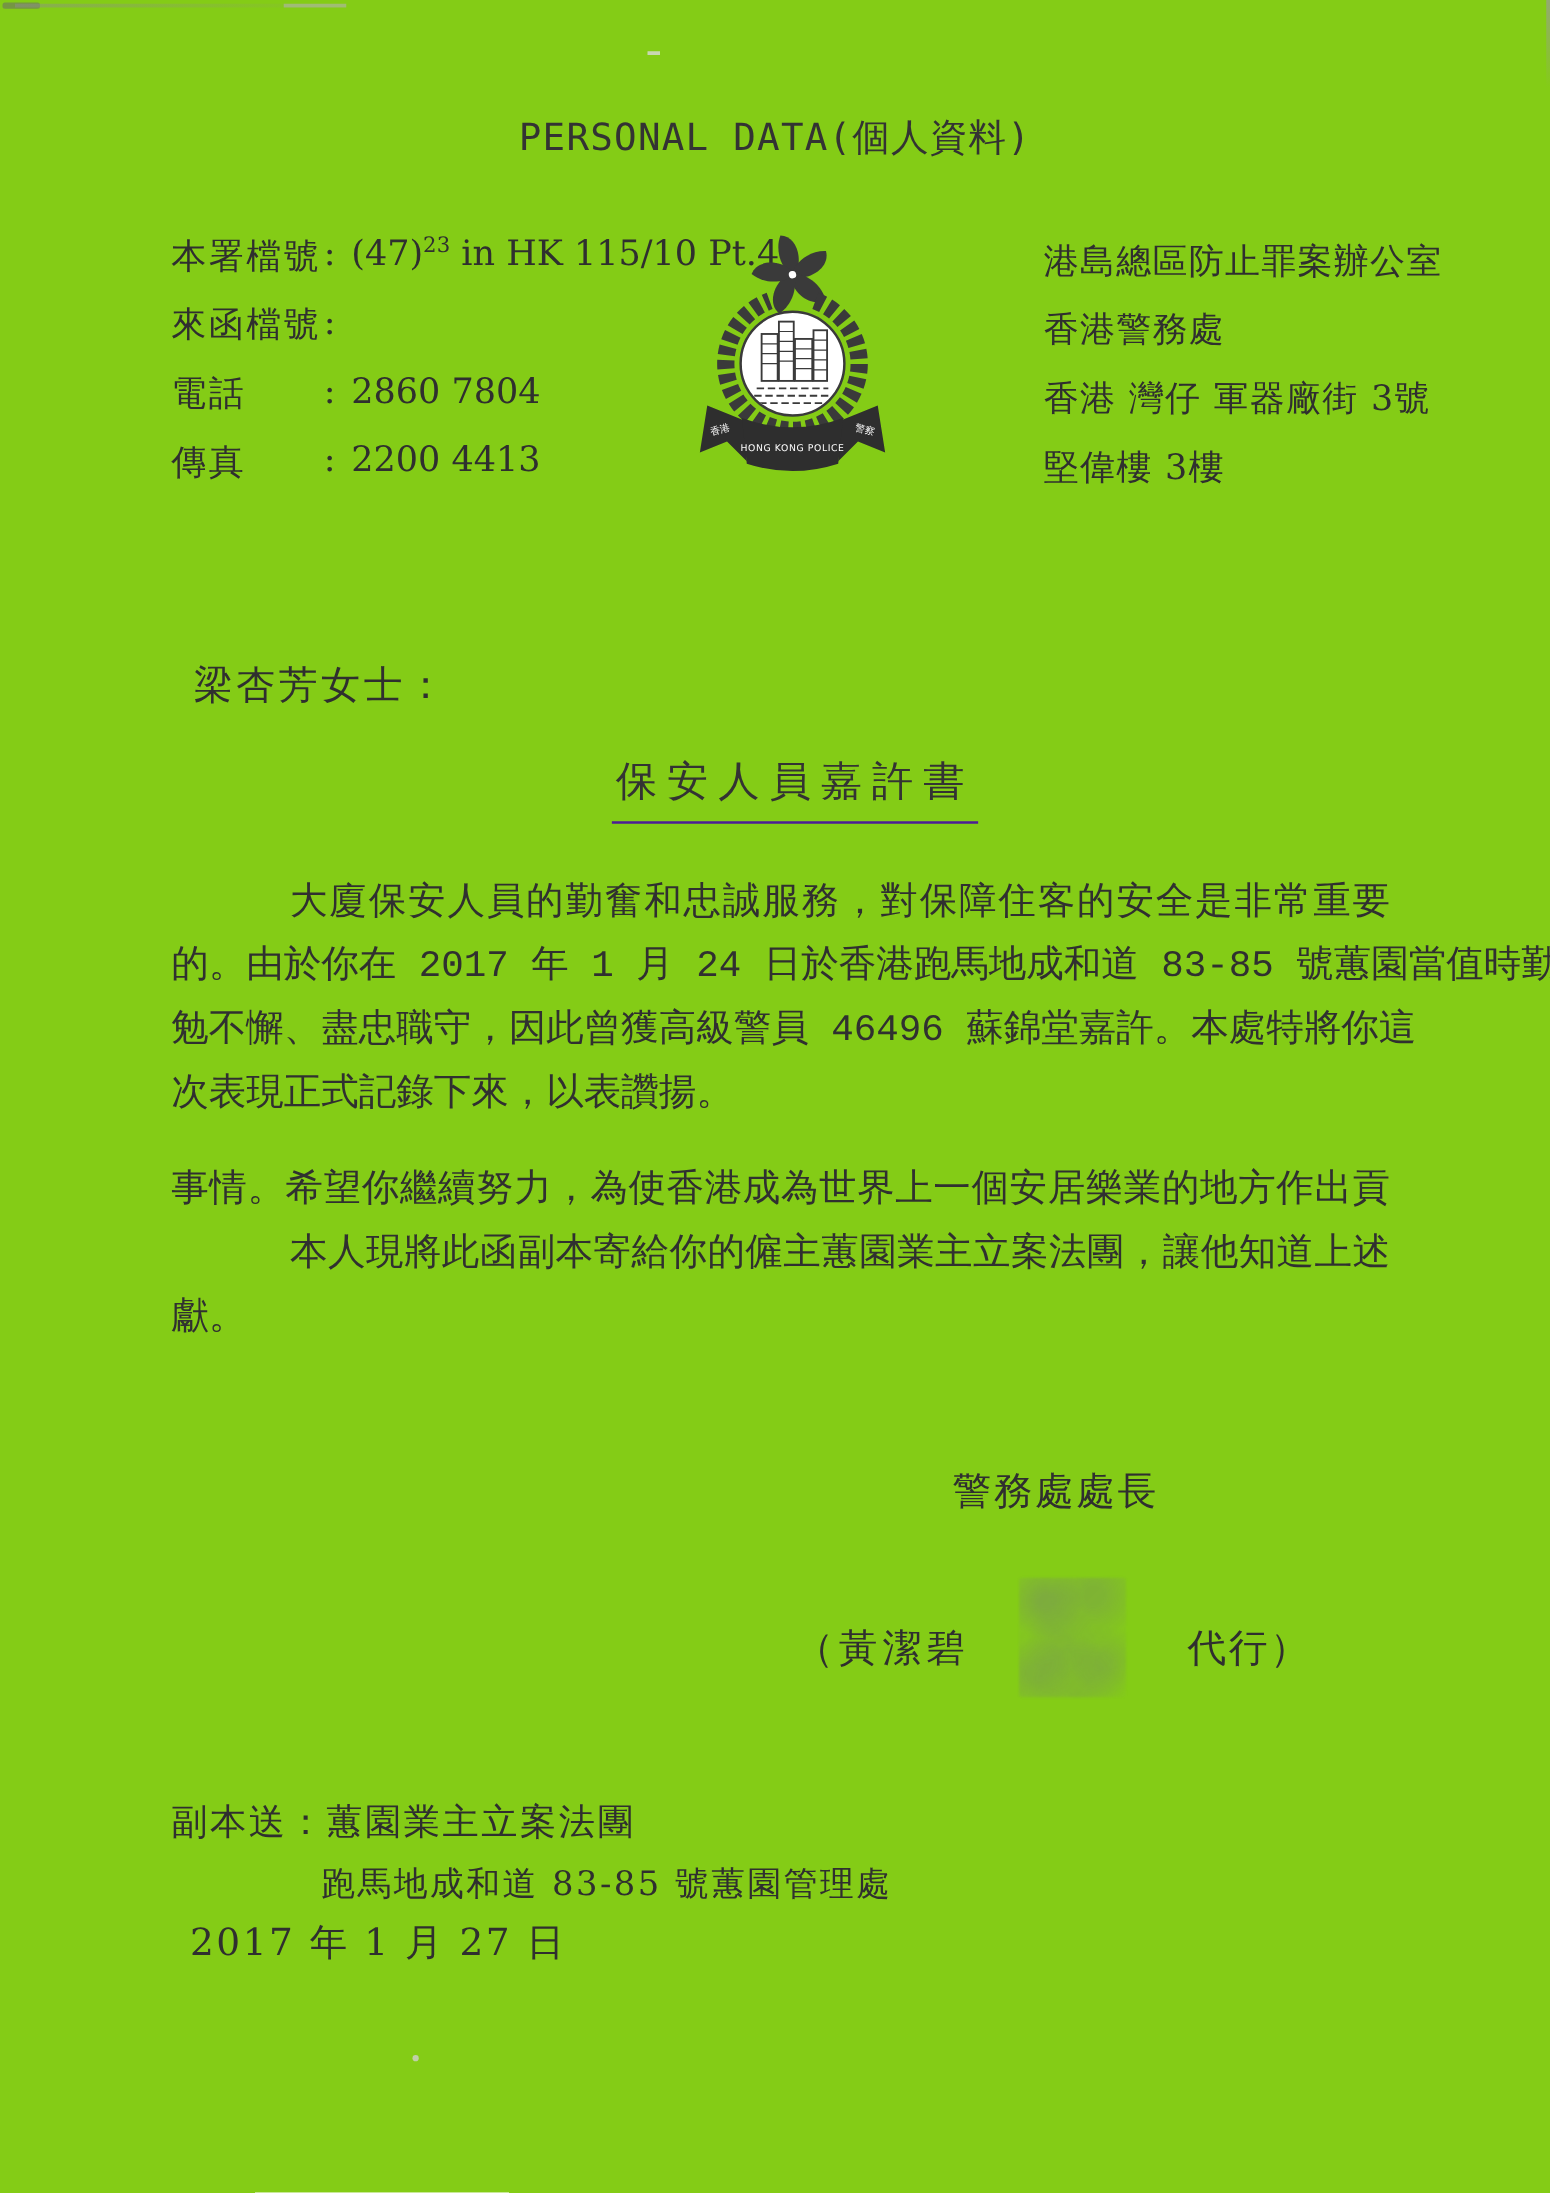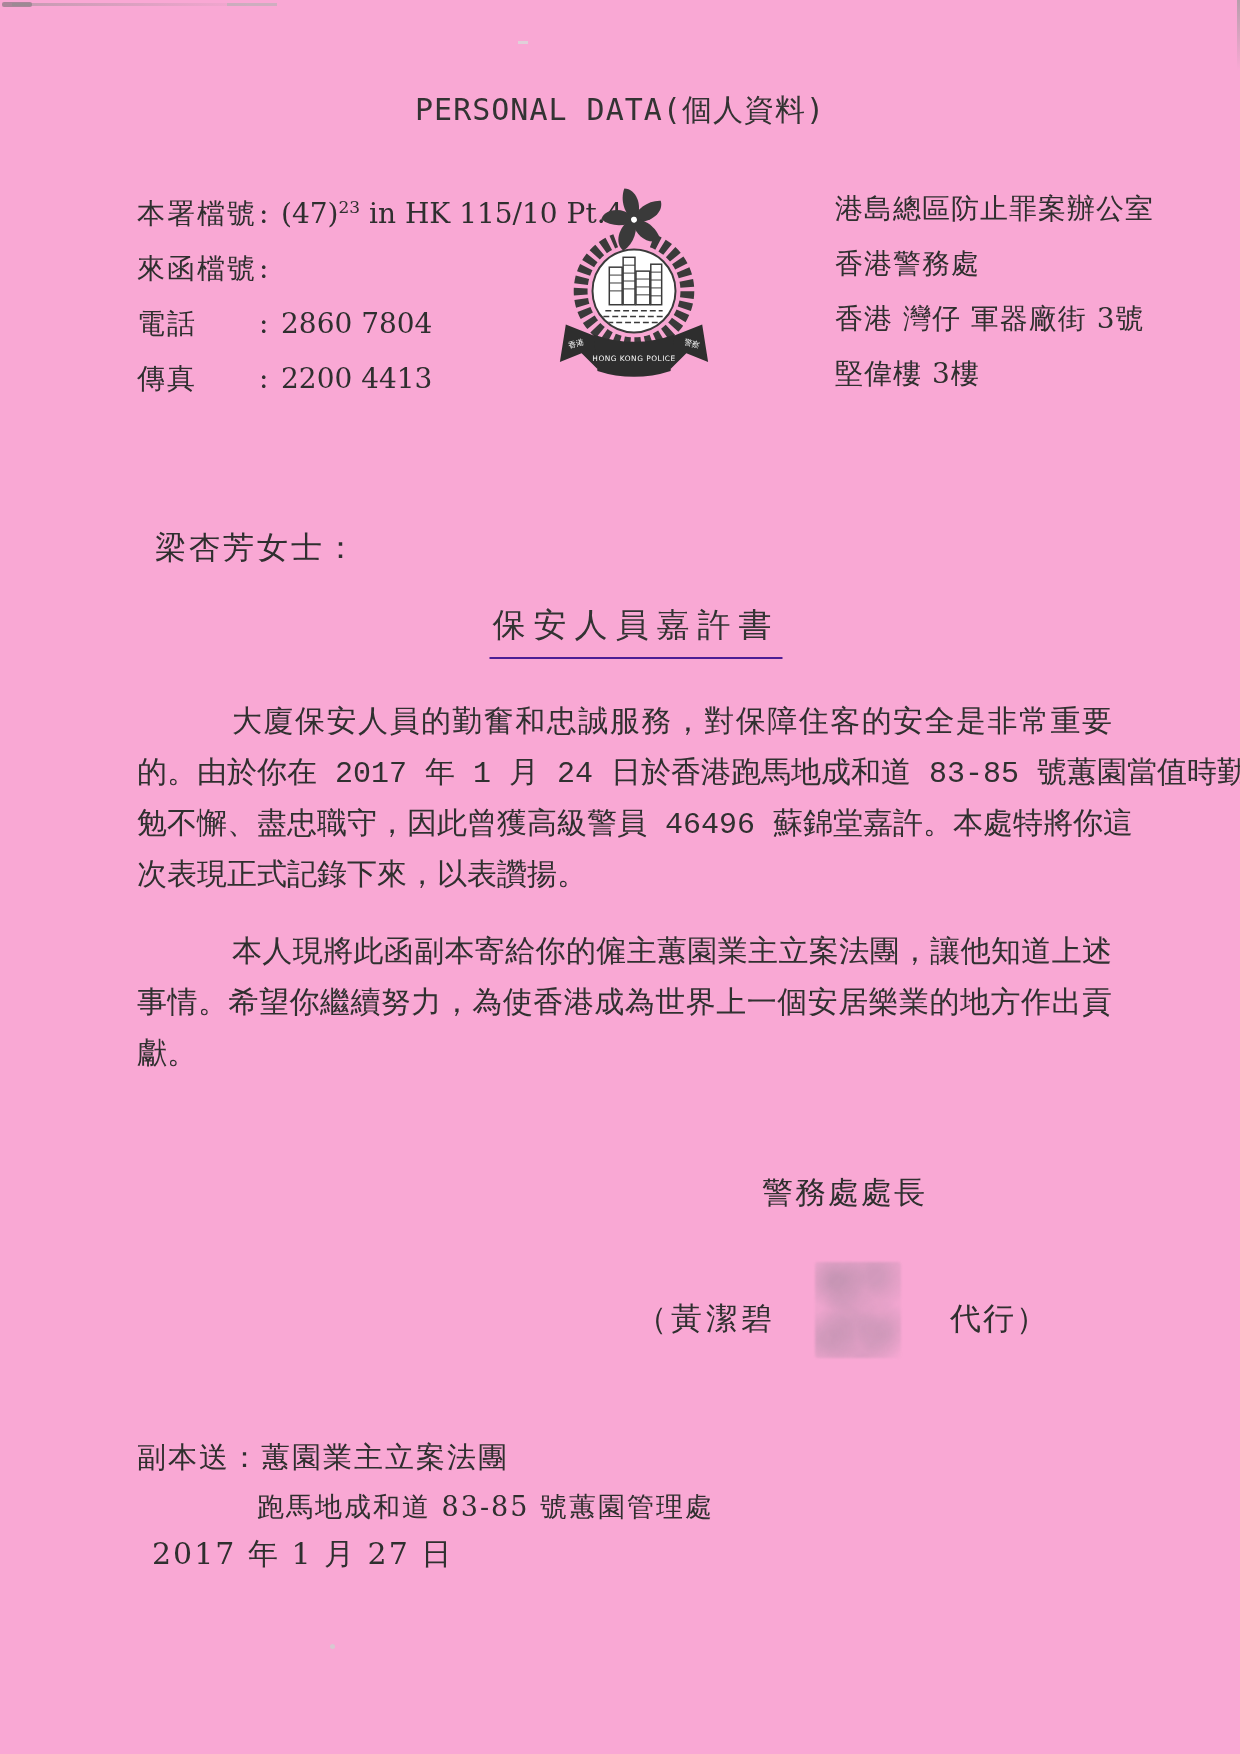--- a/index.html
+++ b/index.html
@@ -4,21 +4,21 @@
 <style>
   * { margin: 0; padding: 0; box-sizing: border-box; }
   html, body { background: #ffffff; }
   body {
     width: 1240px; height: 1754px;
     position: relative;
     font-family: "DejaVu Serif", "Liberation Serif", serif;
     color: #2f2f2f;
     overflow: hidden;
   }
-  .page { position: absolute; inset: 0; background: #f9a8d4; }
+  .page { position: absolute; inset: 0; background: #84cc16; }
 
   
   .artifact { position: absolute; pointer-events: none; }
   .a1 { left: 2px; top: 2px; width: 30px; height: 5px; background: #6a6a6a; opacity: .55; border-radius: 2px; }
   .a2 { left: 12px; top: 3px; width: 260px; height: 3px;
         background: linear-gradient(90deg, #8d8d8d, rgba(200,200,200,0)); opacity: .5; }
   .a3 { left: 227px; top: 3px; width: 50px; height: 3px; background: #b3b3b3; opacity: .6; }
   .a4 { right: 0; top: 0; width: 3px; height: 70px;
         background: linear-gradient(180deg, #9a9a9a, rgba(200,200,200,0)); opacity: .7; }
   .a5 { left: 518px; top: 41px; width: 10px; height: 3px; background: #d9d9d9; opacity: .8; }
@@ -26,21 +26,21 @@
   
   .doc-title {
     position: absolute; top: 90px; left: 0; width: 100%;
     text-align: center;
     font-family: "DejaVu Sans Mono", "Liberation Mono", monospace;
     font-size: 30px; letter-spacing: 1px; color: #333;
   }
 
   
   .ref-block { position: absolute; left: 137px; top: 186px; }
-  .ref-row { display: flex; align-items: center; height: 55px; font-size: 28px; }
+  .ref-row { display: flex; align-items: flex-start; height: 55px; font-size: 28px; }
   .ref-label { width: 122px; letter-spacing: 2px; }
   .ref-colon { width: 22px; text-align: left; }
   .ref-value { white-space: nowrap; }
   .ref-value sup { font-size: 17px; vertical-align: super; line-height: 0; }
 
   
   .office-block { position: absolute; left: 835px; top: 190px; }
   .office-line { height: 55px; font-size: 28px; letter-spacing: 1px; white-space: nowrap; }
 
   
@@ -175,22 +175,22 @@
   <div class="subject">保安人員嘉許書</div>
 
   <div class="para para1">
     <div class="line indent">大廈保安人員的勤奮和忠誠服務，對保障住客的安全是非常重要</div>
     <div class="line">的。由於你在 2017 年 1 月 24 日於香港跑馬地成和道 83-85 號蕙園當值時勤</div>
     <div class="line">勉不懈、盡忠職守，因此曾獲高級警員 46496 蘇錦堂嘉許。本處特將你這</div>
     <div class="line last">次表現正式記錄下來，以表讚揚。</div>
   </div>
 
   <div class="para para2">
+    <div class="line">事情。希望你繼續努力，為使香港成為世界上一個安居樂業的地方作出貢</div>
     <div class="line indent">本人現將此函副本寄給你的僱主蕙園業主立案法團，讓他知道上述</div>
-    <div class="line">事情。希望你繼續努力，為使香港成為世界上一個安居樂業的地方作出貢</div>
     <div class="line last">獻。</div>
   </div>
 
   <div class="closing-title">警務處處長</div>
 
   <div class="signer-open">（黃潔碧</div>
   <div class="sig-stamp"></div>
   <div class="signer-close">代行）</div>
 
   <div class="cc-row">

